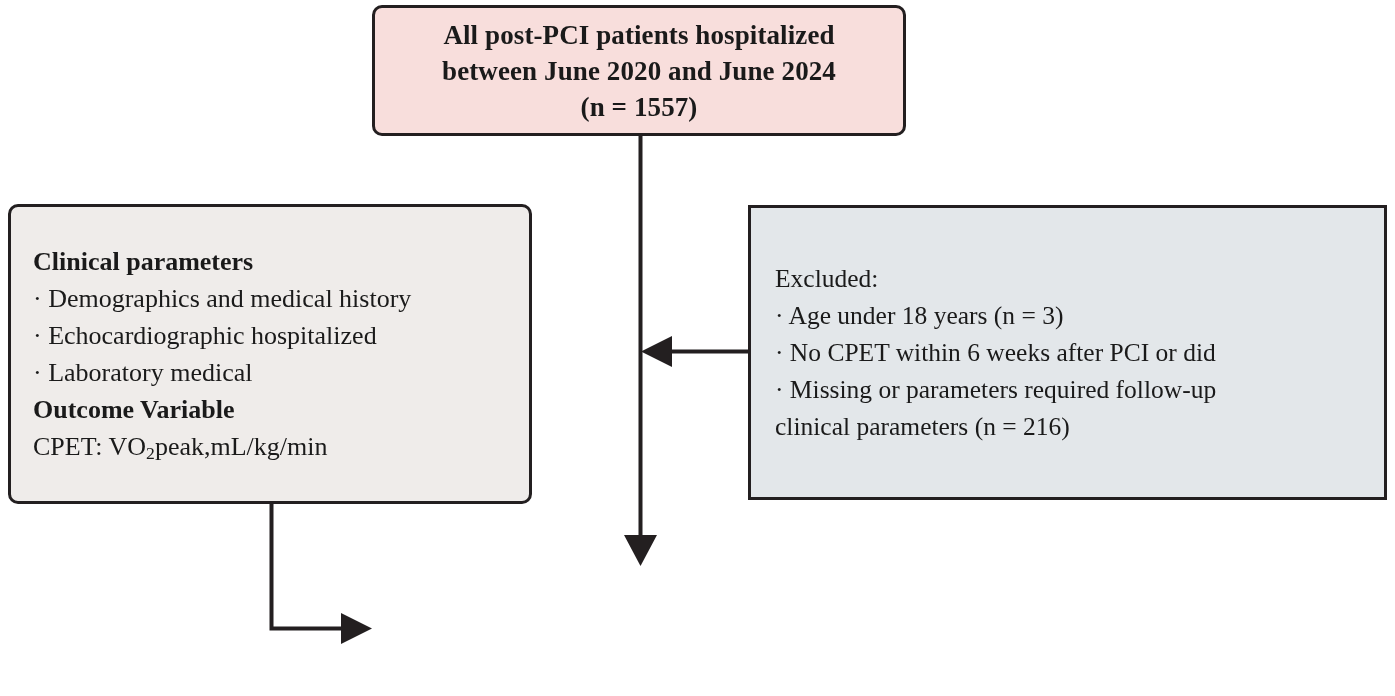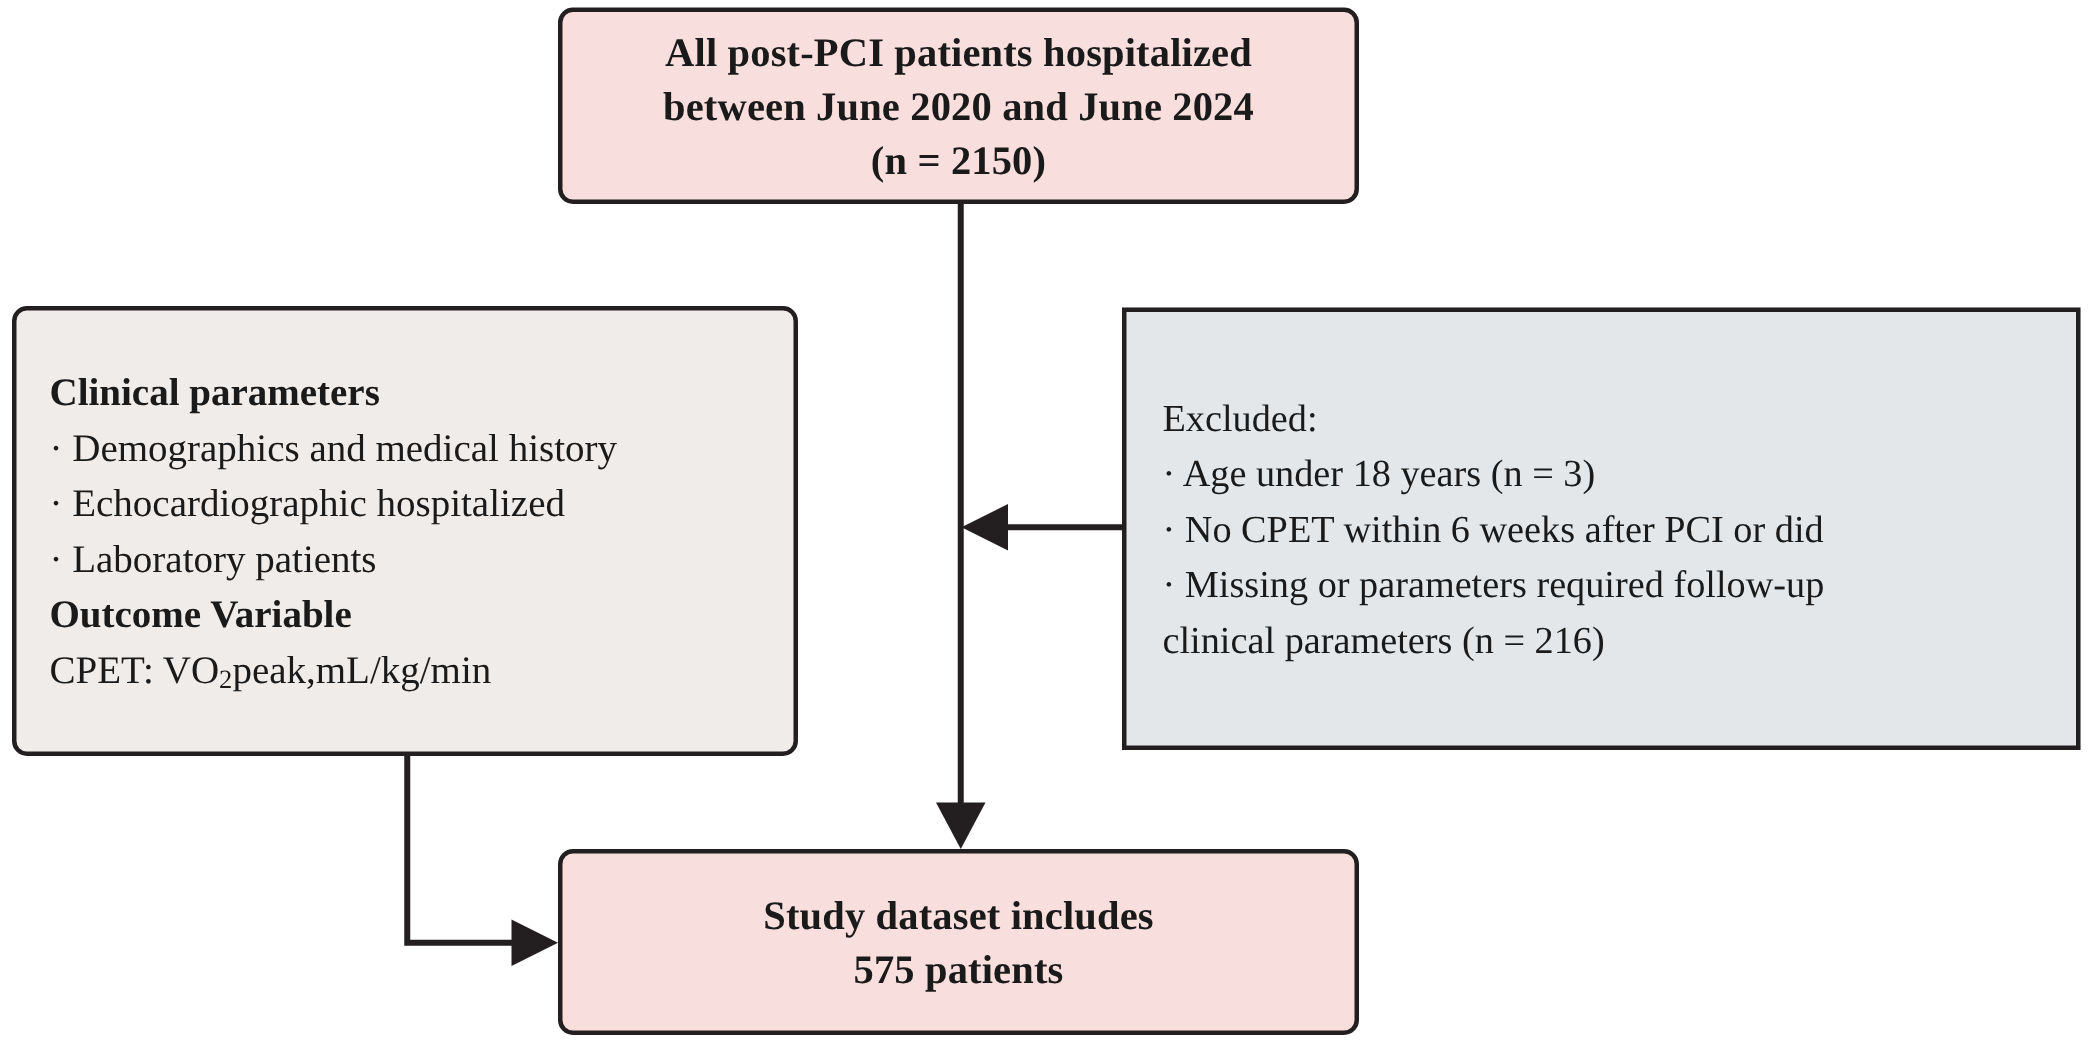--- a/index.html
+++ b/index.html
@@ -101,38 +101,34 @@
     <line x1="748" y1="351.5" x2="667" y2="351.5" stroke="#231f20" stroke-width="4"></line>
     <polygon points="641,351.5 672,336 672,367" fill="#231f20"></polygon>
 
     <polyline points="271.5,500 271.5,628.5 345,628.5" fill="none" stroke="#231f20" stroke-width="4"></polyline>
     <polygon points="372,628.5 341,613 341,644" fill="#231f20"></polygon>
   </svg>
 
   <div class="node rounded node-centered" id="node-top" style="left:372px; top:5px; width:534px; height:131px;">
     <span class="line">All post-PCI patients hospitalized</span>
     <span class="line">between June 2020 and June 2024</span>
-    <span class="line">(n = 2150)</span>
+    <span class="line">(n = 1557)</span>
   </div>
 
   <div class="node rounded node-left" id="node-left" style="left:8px; top:204px; width:524px; height:300px;">
     <span class="line bold">Clinical parameters</span>
     <span class="line">· Demographics and medical history</span>
     <span class="line">· Echocardiographic hospitalized</span>
-    <span class="line">· Laboratory patients</span>
+    <span class="line">· Laboratory medical</span>
     <span class="line bold">Outcome Variable</span>
     <span class="line"><span>CPET: VO</span><sub>2</sub><span>peak,mL/kg/min</span></span>
   </div>
 
   <div class="node square node-left" id="node-right" style="left:748px; top:205px; width:639px; height:295px;">
     <span class="line">Excluded:</span>
     <span class="line">· Age under 18 years (n = 3)</span>
     <span class="line">· No CPET within 6 weeks after PCI or did</span>
     <span class="line">· Missing or parameters required follow-up</span>
     <span class="line">clinical parameters (n = 216)</span>
   </div>
 
-  <div class="node rounded node-centered" id="node-bottom" style="left:372px; top:566px; width:534px; height:124px;">
-    <span class="line">Study dataset includes</span>
-    <span class="line">575 patients</span>
-  </div>
 
 </div>
 
 </body></html>

